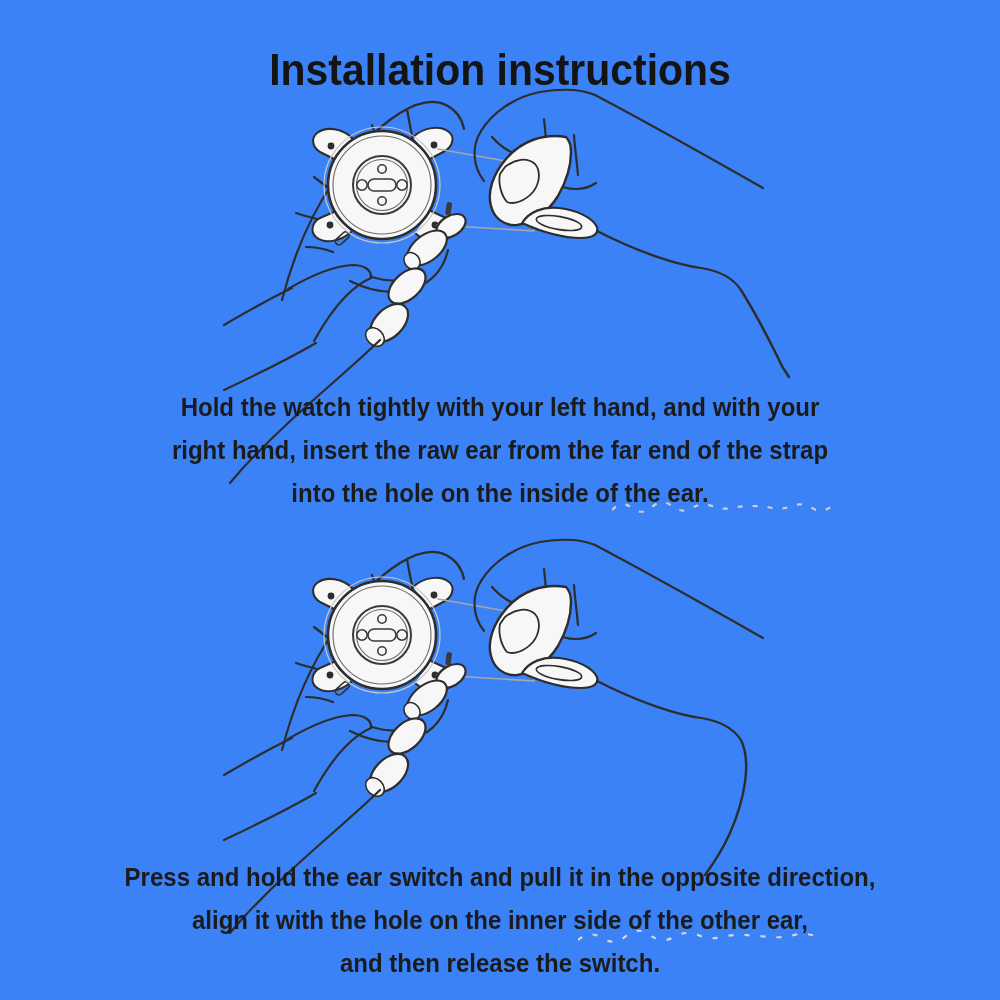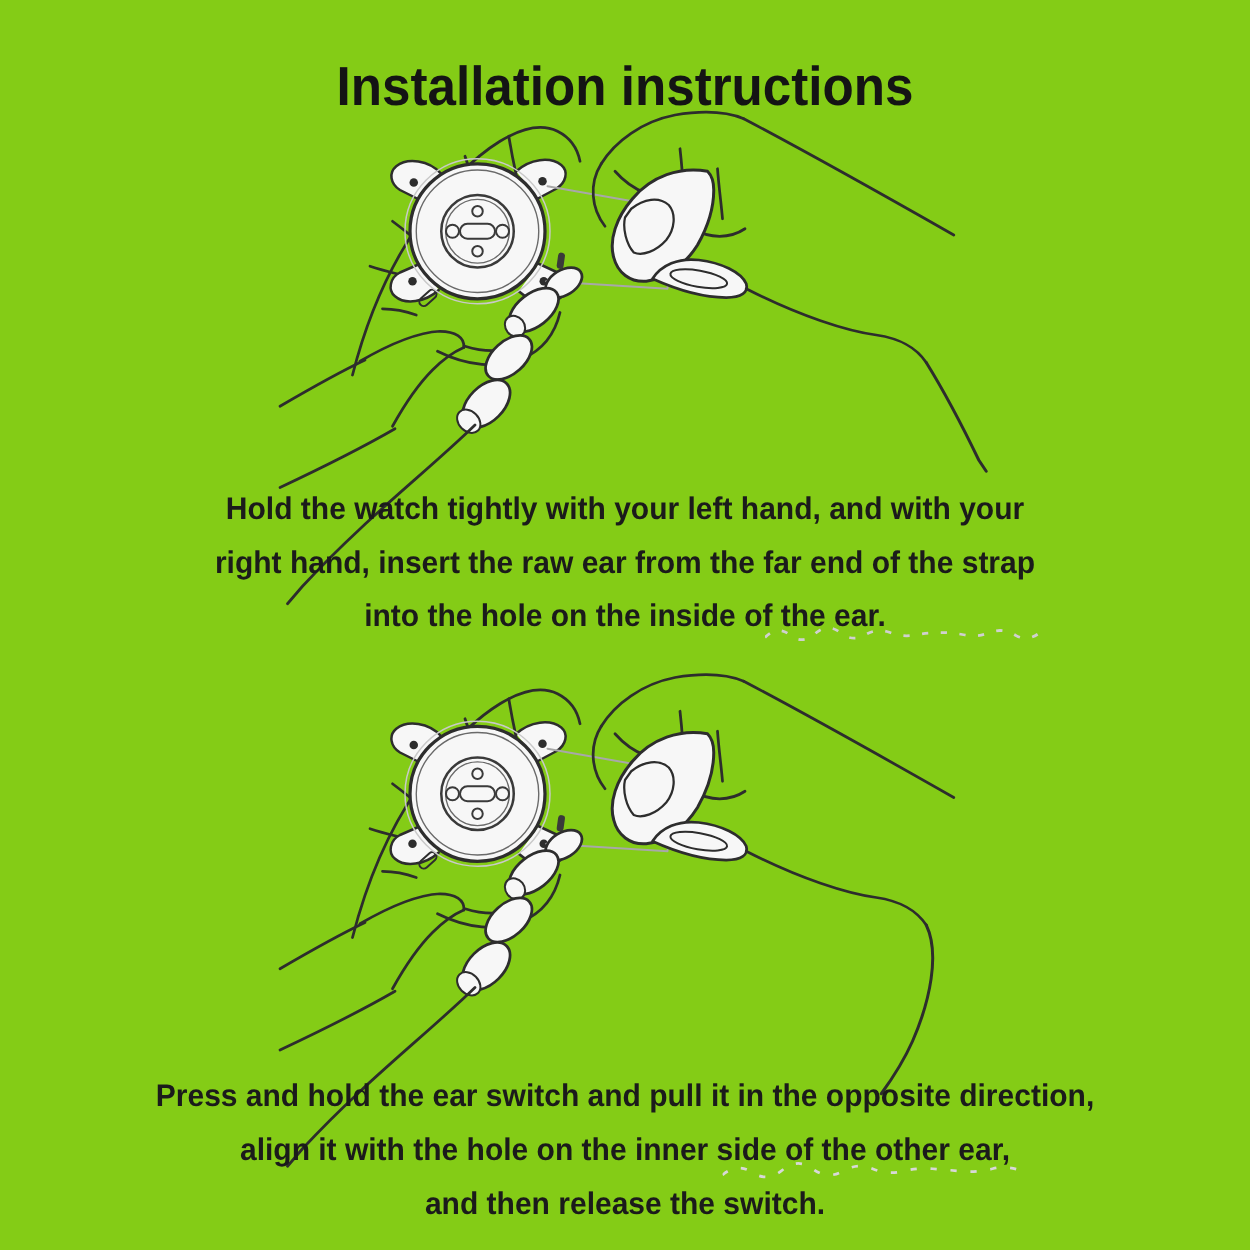--- a/index.html
+++ b/index.html
@@ -1,16 +1,16 @@
 <!DOCTYPE html>
 <html><head>
 <meta charset="utf-8">
 <style>
   html,body{margin:0;padding:0;background:#f7f7f7;}
-  .canvas{position:relative;width:1000px;height:1000px;background:#84cc16;overflow:hidden;
+  .canvas{position:relative;width:1000px;height:1000px;background:#3b82f6;overflow:hidden;
           font-family:"Liberation Sans", sans-serif;color:#1b1b1b;}
   .title{position:absolute;top:16px;left:0;right:0;text-align:center;
          font-size:44px;font-weight:700;color:#141414;letter-spacing:0px;
          transform:scaleX(.93);transform-origin:center;}
   .illu{position:absolute;left:222px;width:575px;height:410px;}
   .illu1{top:85px;}
   .illu2{top:535px;}
   .caption{position:absolute;left:0;right:0;text-align:center;font-size:25px;font-weight:600;
            color:#1b1b1b;line-height:43px;transform:scaleX(.96);transform-origin:center;}
   .c1{top:386px;}

